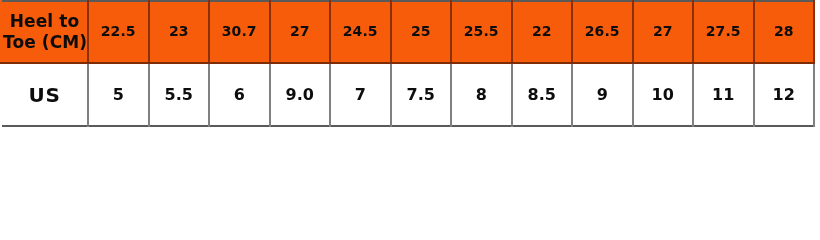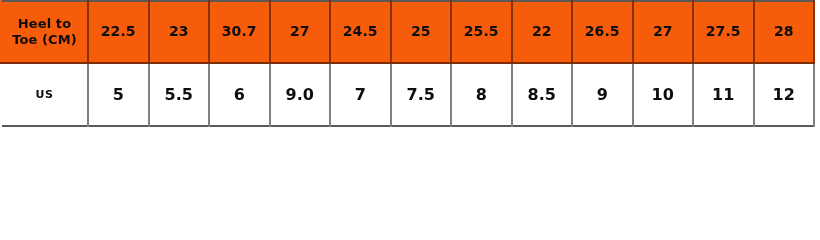--- a/index.html
+++ b/index.html
@@ -50,34 +50,34 @@
     background: #F75C0A;
     height: 62px;
     border-left-color: #8a2f06;
     border-right-color: #8a2f06;
     border-bottom: 2px solid #7d2c06;
     font-size: 14px;
     line-height: 1.12;
     letter-spacing: 0.1px;
   }
   tr.row-cm td.label-cell {
-    font-size: 13px;
+    font-size: 17px;
     line-height: 1.25;
     border-left-color: #F75C0A;
   }
   
   tr.row-us td {
     background: #ffffff;
     height: 63px;
     border-left-color: #808080;
     border-right-color: #808080;
     font-size: 16px;
   }
   tr.row-us td.label-cell {
-    font-size: 11px;
+    font-size: 20px;
     letter-spacing: 0.6px;
     border-left-color: #ffffff;
   }
   
   col.c-label { width: 87px; }
   col.c-data  { width: 60.5px; }
   .cm-line-1, .cm-line-2 { display: block; }
 </style>
 </head>
 <body>

